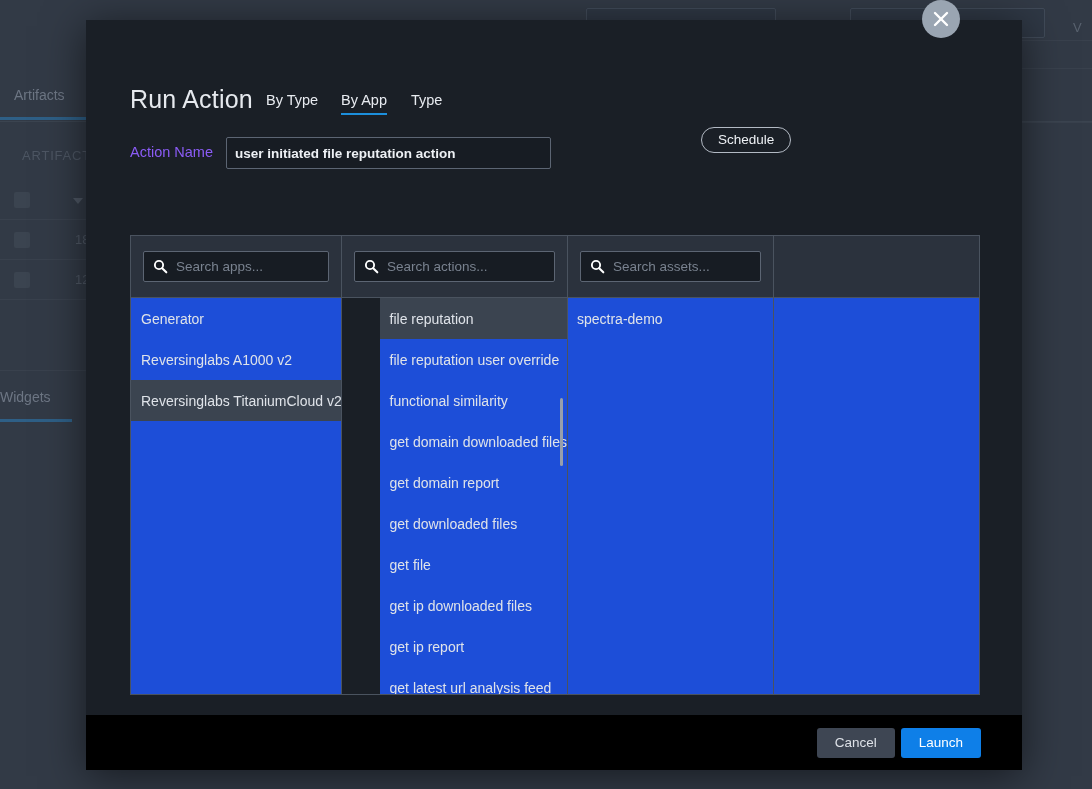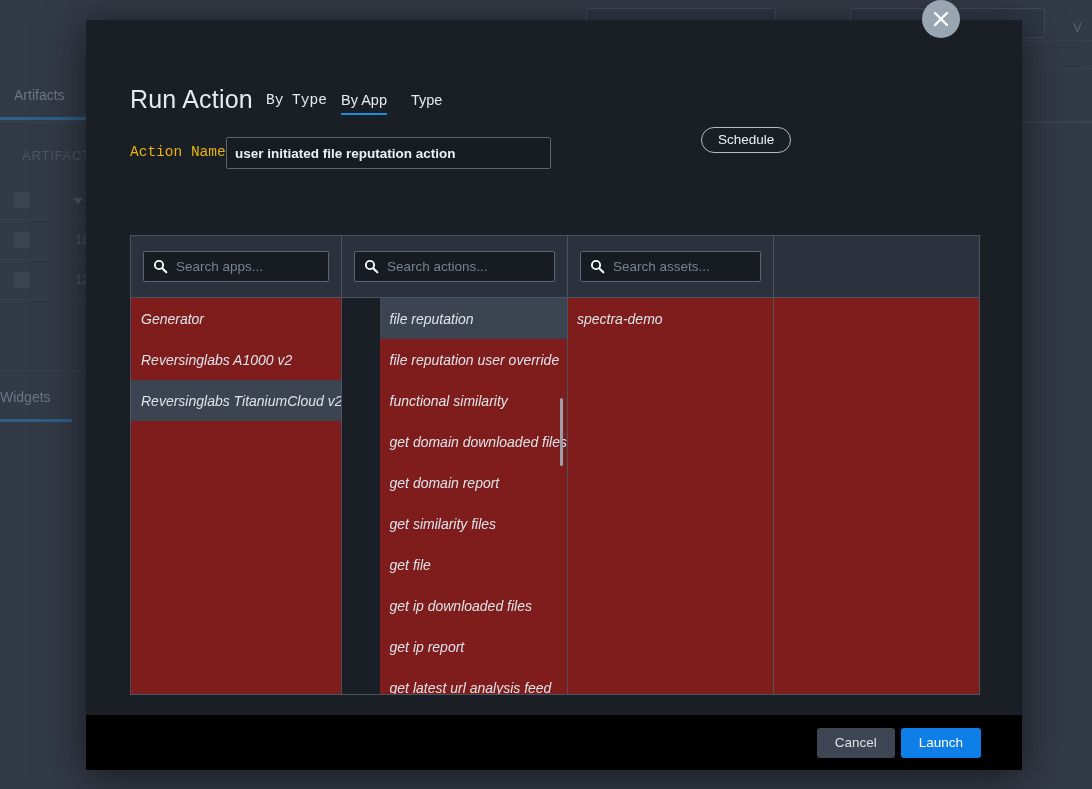--- a/index.html
+++ b/index.html
@@ -103,24 +103,23 @@
     color: #e8ebf0;
     font-size: 14.5px;
     white-space: nowrap;
     padding-bottom: 5px;
     cursor: pointer;
   }
   .mtab.active { border-bottom: 2px solid #1c8fdc; }
 
   .form-label {
     position: absolute; left: 44px; top: 124px;
-    color: #eab308;
+    color: #8b5cf6;
     font-size: 14.5px;
     white-space: nowrap;
-    font-family: Liberation Mono, monospace;
   }
   #action-name-input {
     position: absolute; left: 140px; top: 117px;
     width: 325px; height: 32px;
     background: #171c23;
     border: 1px solid #5c6573;
     border-radius: 2px;
     color: #edf0f4;
     font-family: "Liberation Sans", sans-serif;
     font-size: 13.5px;
@@ -204,22 +203,21 @@
     color: #737373;
     font-family: "Liberation Sans", sans-serif;
     font-size: 13.5px;
   }
   .search-box input::placeholder { color: #79828f; }
 
   .col-list {
     flex: 1 1 auto;
     position: relative;
     overflow: hidden;
-    background: #7f1d1d;
-    font-style: italic;
+    background: #1d4ed8;
   }
   .lrow {
     height: 41px;
     display: flex; align-items: center;
     padding-left: 10px;
     color: #dfe3e9;
     font-size: 14px;
     white-space: nowrap;
     cursor: pointer;
   }
@@ -297,21 +295,21 @@
   <div class="bg-panel-divider" style="left:1022px; top:68px; width:70px; height:1px;"></div>
   <div class="bg-panel-divider" style="left:1022px; top:122px; width:70px; height:1px;"></div>
 </div>
 
 <div id="modal">
 
   <div id="modal-body">
 
     <div class="modal-title">Run Action</div>
 
-    <div class="mtab" style="left:180px;font-family:Liberation Mono, monospace;">By Type</div>
+    <div class="mtab" style="left:180px;">By Type</div>
     <div class="mtab active" style="left:255px;">By App</div>
     <div class="mtab" style="left:325px;">Type</div>
 
     <div class="form-label">Action Name</div>
     <input id="action-name-input" type="text" value="user initiated file reputation action" style="">
 
     <button id="schedule-btn">Schedule</button>
 
     <div id="selector">
 
@@ -341,21 +339,21 @@
             </svg>
             <input type="text" placeholder="Search actions..." style="">
           </div>
         </div>
         <div class="col-list">
           <div class="lrow sel">file reputation</div>
           <div class="lrow">file reputation user override</div>
           <div class="lrow">functional similarity</div>
           <div class="lrow">get domain downloaded files</div>
           <div class="lrow">get domain report</div>
-          <div class="lrow">get similarity files</div>
+          <div class="lrow">get downloaded files</div>
           <div class="lrow">get file</div>
           <div class="lrow">get ip downloaded files</div>
           <div class="lrow">get ip report</div>
           <div class="lrow">get latest url analysis feed</div>
           <div class="scroll-thumb" style="top:100px; height:68px;"></div>
         </div>
       </div>
 
       <div class="col col-assets">
         <div class="col-search">

